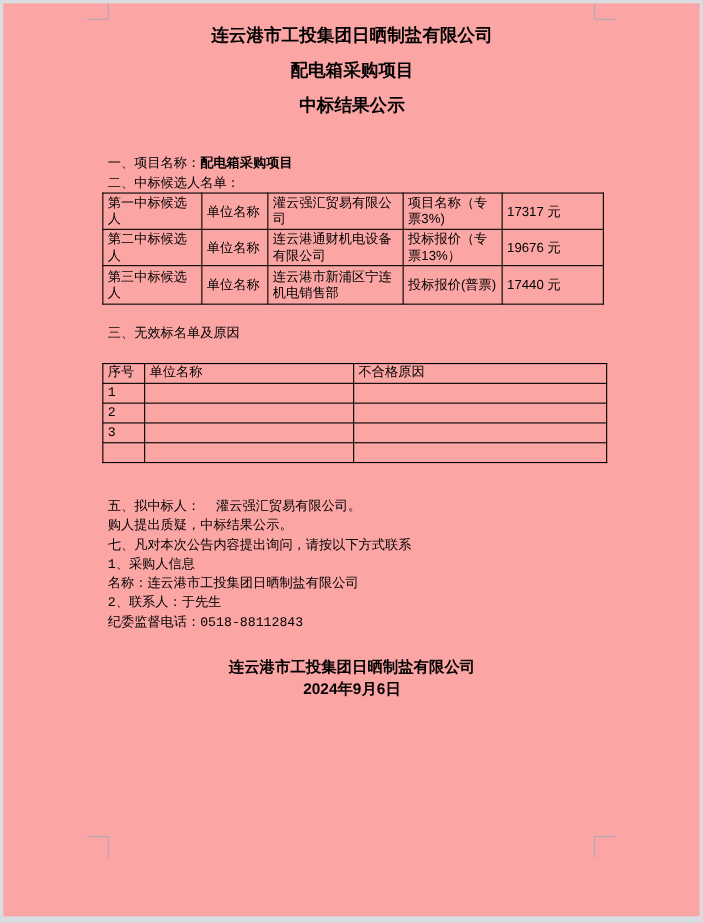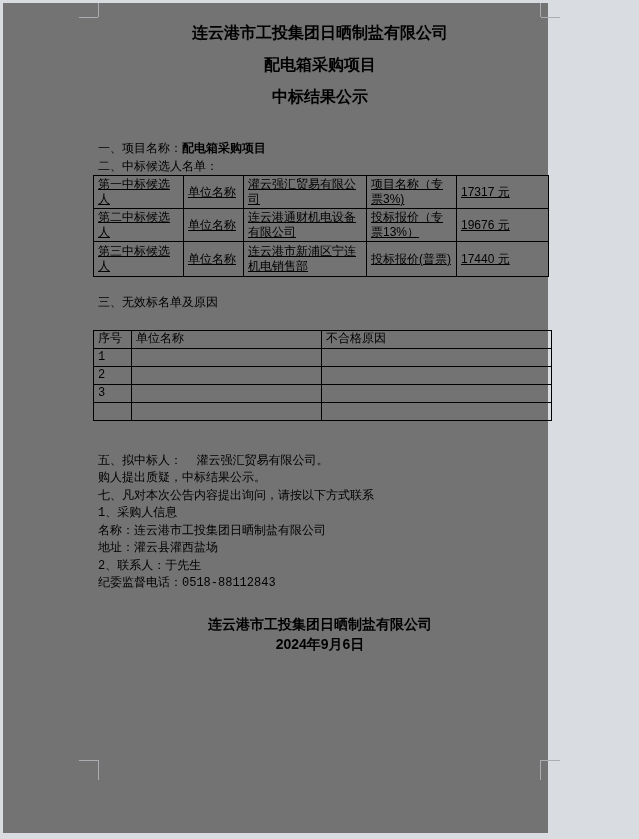--- a/index.html
+++ b/index.html
@@ -12,23 +12,23 @@
     position: relative;
     background: #d9dce0;
     font-family: "Liberation Sans", sans-serif;
     color: #000;
     overflow: hidden;
   }
   .page {
     position: absolute;
     left: 3px;
     top: 3px;
-    width: 545px;
+    width: 633px;
     height: 830px;
-    background: #737373;
+    background: #fca5a5;
   }
   
   .crop {
     position: absolute;
     pointer-events: none;
   }
   .crop.v { width: 0; border-left: 1px solid #aaadb2; }
   .crop.h { height: 0; border-top: 1px solid #aaadb2; }
   .tl-v { left: 95px; top: 0;    height: 14px; }
   .tl-h { left: 76px; top: 14px; width: 19px; }
@@ -70,21 +70,20 @@
     padding: 1px 4px;
     vertical-align: middle;
     font-size: 12px;
     line-height: 15px;
     overflow: hidden;
     word-break: break-all;
   }
   .candidates-table {
     width: 455px;
     margin-left: -5px;
-    text-decoration: underline;
   }
   .candidates-table tr.r1 td, .candidates-table tr.r2 td { height: 30px; }
   .candidates-table tr.r3 td { height: 32px; }
 
   .heading-three { margin-top: 17px; }
 
   .invalid-table {
     width: 458px;
     margin-left: -5px;
     margin-top: 18px;
@@ -194,21 +193,20 @@
         </tr>
       </tbody>
         </table>
 
       <div class="winner-block">
         <div class="line">五、拟中标人：  灌云强汇贸易有限公司。</div>
         <div class="line">购人提出质疑，中标结果公示。</div>
         <div class="line">七、凡对本次公告内容提出询问，请按以下方式联系</div>
         <div class="line">1、采购人信息</div>
         <div class="line">名称：连云港市工投集团日晒制盐有限公司</div>
-        <div class="line">地址：灌云县灌西盐场</div>
         <div class="line">2、联系人：于先生</div>
         <div class="line">纪委监督电话：0518-88112843</div>
       </div>
 
       <div class="footer">
         <div>连云港市工投集团日晒制盐有限公司</div>
         <div>2024年9月6日</div>
       </div>
 
     </div>

